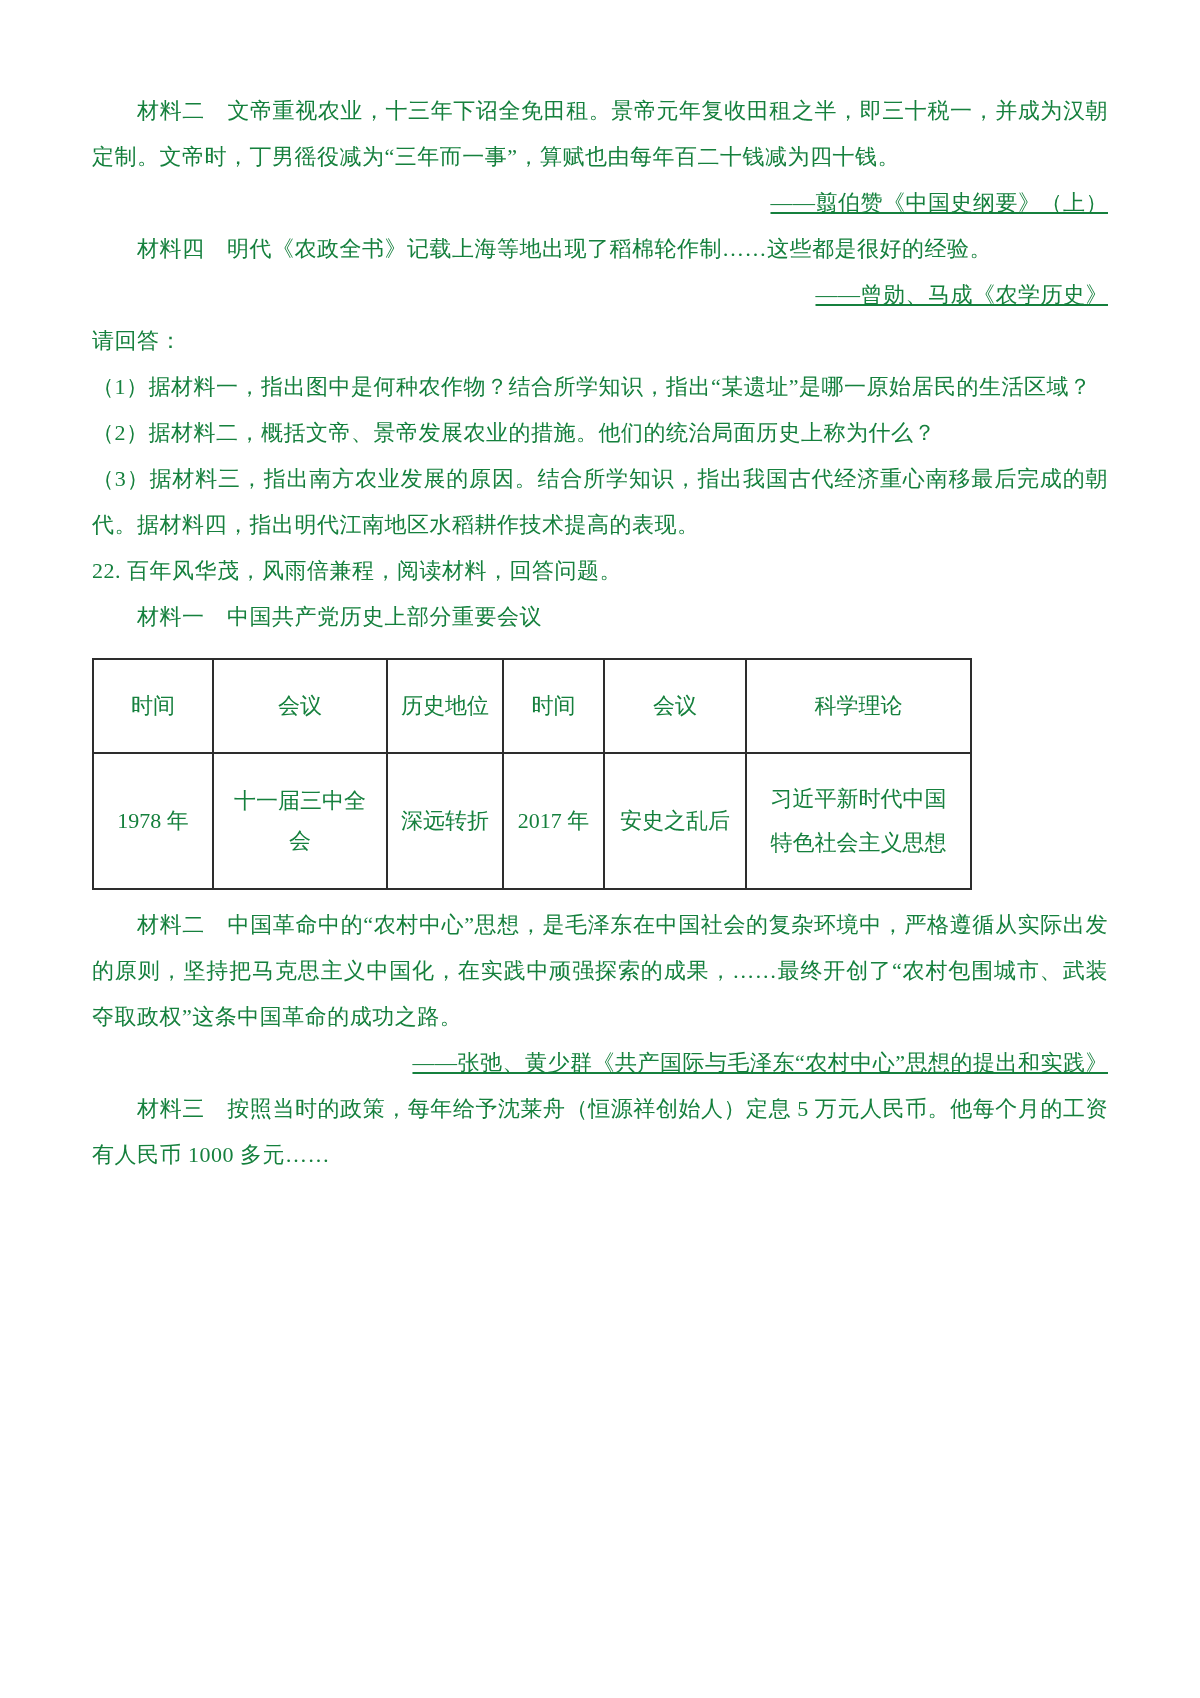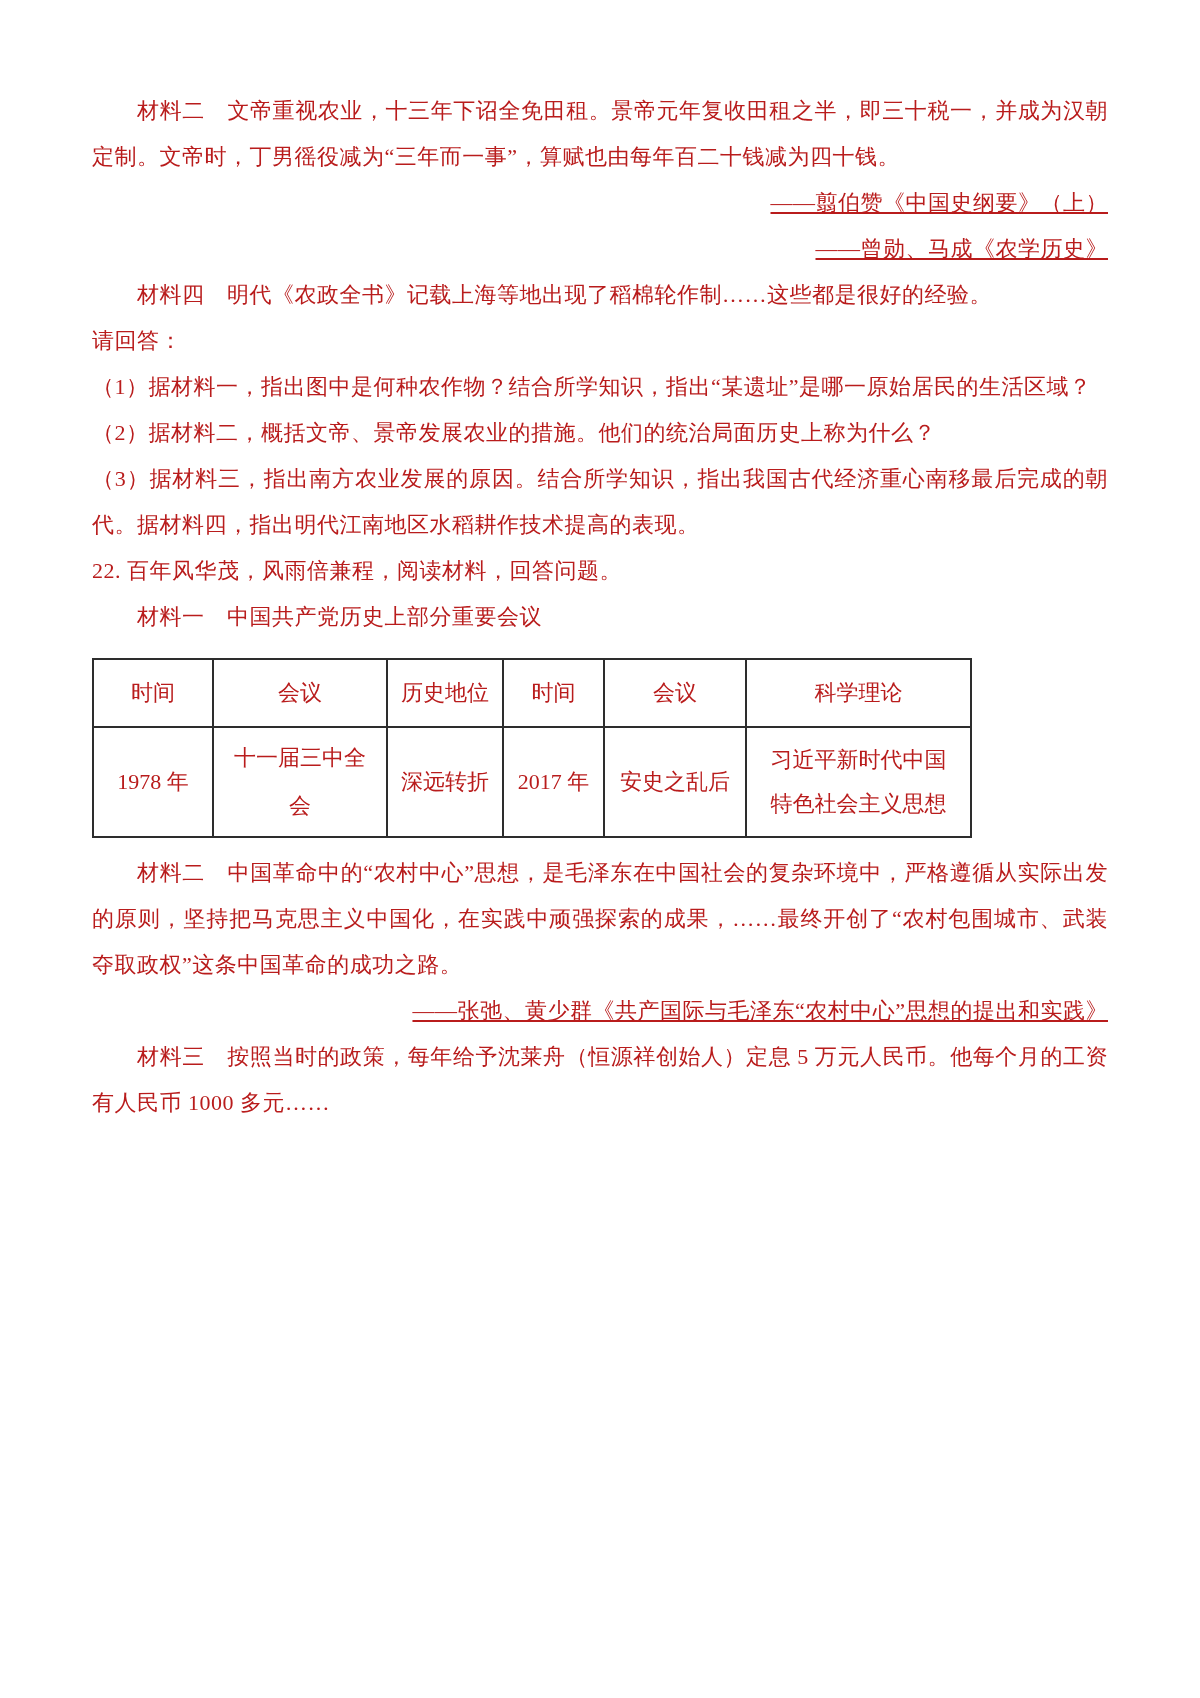--- a/index.html
+++ b/index.html
@@ -2,21 +2,21 @@
 <html><head>
 <meta charset="utf-8">
 <style>
   html, body { margin:0; padding:0; background:#ffffff; }
   .page {
     position:relative;
     width:1200px;
     height:1698px;
     box-sizing:border-box;
     background:#ffffff;
-    color:#b91c1c;
+    color:#15803d;
     padding:88px 92px 0 92px;
     font-family:"Liberation Serif","DejaVu Serif",serif;
     overflow:hidden;
   }
   p.line {
     margin:0;
     font-size:22px;
     line-height:46px;
     text-align:justify;
     letter-spacing:0.5px;
@@ -27,21 +27,21 @@
   table.meetings {
     border-collapse:collapse;
     table-layout:fixed;
     width:878px;
     margin:18px 0 12px 0;
   }
   table.meetings td {
     border:2px solid #2d2d2d;
     text-align:center;
     vertical-align:middle;
-    padding:4px 6px;
+    padding:17px 6px;
     font-size:22px;
     line-height:44px;
     overflow:hidden;
   }
   tr.hdr td { height:58px; }
   tr.r1  td { height:56px; }
   tr.r2  td { height:58px; }
   tr.r3  td { height:100px; }
 
   .blank {
@@ -56,42 +56,42 @@
   .b1 { width:44px; }
   .b2 { width:46px; }
   .b3 { width:56px; }
   .b4 { width:92px; }
   .suffix { margin-left:10px; }
 
   .wrapnarrow {
     display:inline-block;
     max-width:134px;
     white-space:normal;
-    line-height:48px;
+    line-height:40px;
     vertical-align:middle;
   }
   .wrapwide {
     display:inline-block;
     max-width:178px;
     white-space:normal;
     line-height:44px;
     vertical-align:middle;
   }
 </style>
 </head>
 <body>
 
 <div class="page">
 
   <p class="line indent">材料二　文帝重视农业，十三年下诏全免田租。景帝元年复收田租之半，即三十税一，并成为汉朝定制。文帝时，丁男徭役减为“三年而一事”，算赋也由每年百二十钱减为四十钱。</p>
   <p class="line right">——翦伯赞《中国史纲要》（上）</p>
 
 
+  <p class="line indent">材料四　明代《农政全书》记载上海等地出现了稻棉轮作制……这些都是很好的经验。</p>
   <p class="line right">——曾勋、马成《农学历史》</p>
-  <p class="line indent">材料四　明代《农政全书》记载上海等地出现了稻棉轮作制……这些都是很好的经验。</p>
 
   <p class="line">请回答：</p>
   <p class="line">（1）据材料一，指出图中是何种农作物？结合所学知识，指出“某遗址”是哪一原始居民的生活区域？</p>
   <p class="line">（2）据材料二，概括文帝、景帝发展农业的措施。他们的统治局面历史上称为什么？</p>
   <p class="line">（3）据材料三，指出南方农业发展的原因。结合所学知识，指出我国古代经济重心南移最后完成的朝代。据材料四，指出明代江南地区水稻耕作技术提高的表现。</p>
 
   <p class="line">22. 百年风华茂，风雨倍兼程，阅读材料，回答问题。</p>
   <p class="line indent">材料一　中国共产党历史上部分重要会议</p>
 
   <table class="meetings">

